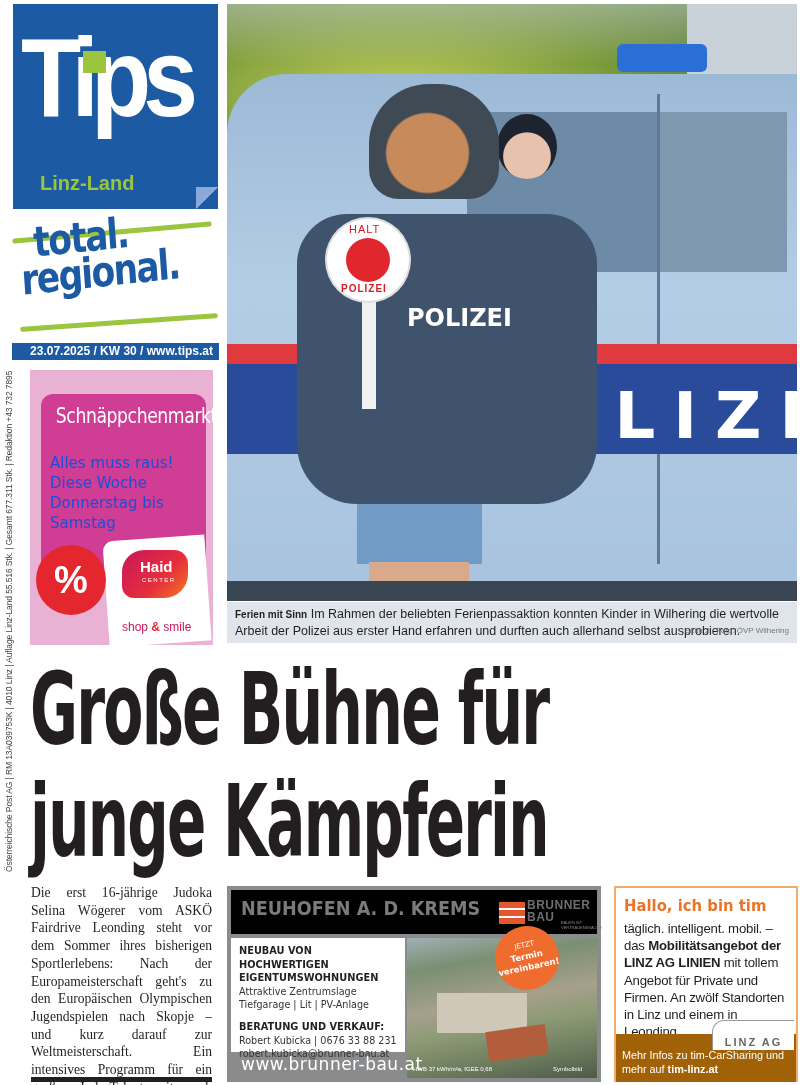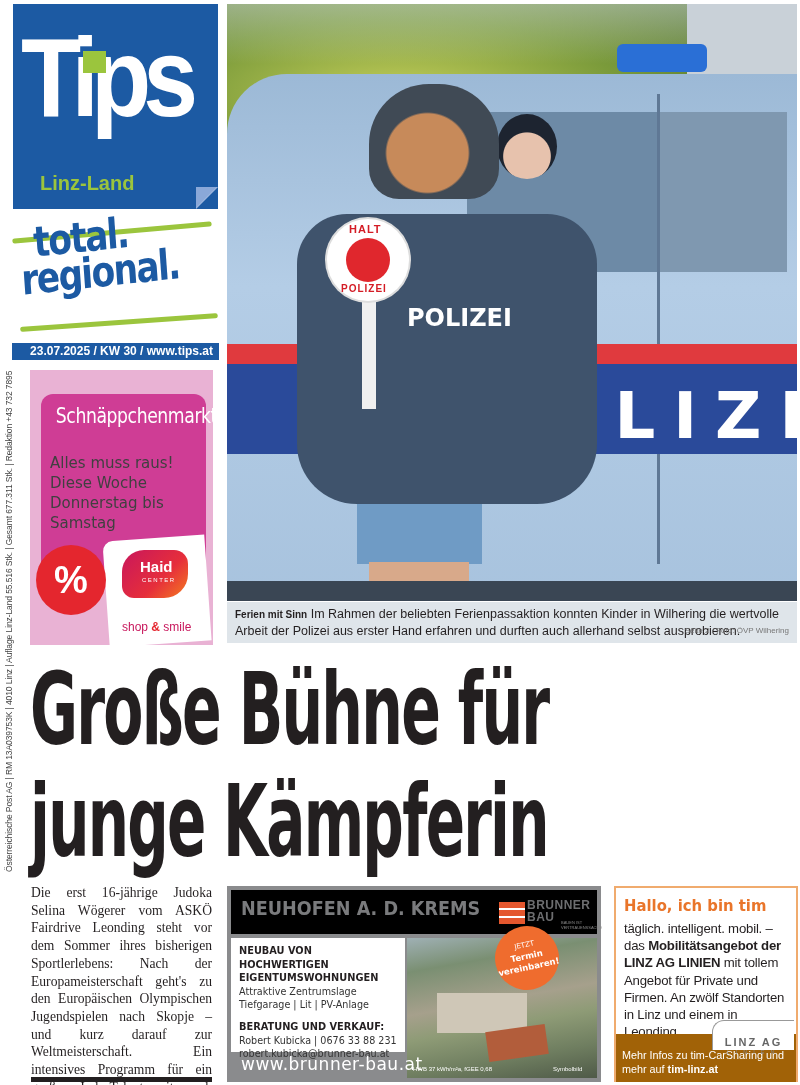--- a/index.html
+++ b/index.html
@@ -21,21 +21,21 @@
 
 #dateline{position:absolute;left:12px;top:343px;width:207px;height:17px;background:#1c5aa3;color:#fff;font-weight:bold;font-size:12px;text-align:right;padding-right:6px;line-height:17px;}
 
 
 #imprint{position:absolute;left:4px;top:872px;width:510px;height:14px;transform:rotate(-90deg);transform-origin:left top;font-size:8.5px;color:#444;white-space:nowrap;font-family:"Liberation Sans",sans-serif;letter-spacing:-0.1px;}
 
 
 #ad-haid{position:absolute;left:30px;top:370px;width:183px;height:275px;background:#e9b2d4;}
 #ad-haid .inner{position:absolute;left:11px;top:24px;width:165px;height:185px;background:#cf3d95;border-radius:12px 12px 0 0;}
 #ad-haid .head{position:absolute;left:11px;top:34px;width:165px;text-align:center;color:#fff;font-size:21px;font-family:"DejaVu Sans",sans-serif;transform:scaleX(0.82);letter-spacing:-0.5px;}
-#ad-haid .body{position:absolute;left:20px;top:83px;color:#404040;font-size:15px;line-height:20px;font-family:"DejaVu Sans",sans-serif;}
+#ad-haid .body{position:absolute;left:20px;top:83px;color:#1d4ed8;font-size:15px;line-height:20px;font-family:"DejaVu Sans",sans-serif;}
 #ad-haid .card{position:absolute;left:76px;top:168px;width:102px;height:106px;background:#fff;border-radius:10px 0 0 0;transform:rotate(-4deg);}
 #ad-haid .pct{position:absolute;left:6px;top:175px;width:70px;height:70px;background:#e4262e;border-radius:50%;color:#fff;font-weight:bold;font-size:38px;text-align:center;line-height:70px;}
 #ad-haid .logo{position:absolute;left:92px;top:180px;width:66px;height:48px;background:linear-gradient(135deg,#c8175c 0%,#e62e3b 60%,#f47c20 100%);border-radius:22px 14px 24px 12px;}
 #ad-haid .logo .n{position:absolute;left:18px;top:8px;color:#fff;font-weight:bold;font-size:15px;}
 #ad-haid .logo .c{position:absolute;left:20px;top:27px;color:#fff;font-size:6px;letter-spacing:1.5px;}
 #ad-haid .tag{position:absolute;left:92px;top:250px;color:#c8175c;font-size:12px;}
 #ad-haid .tag b{color:#e4262e;}
 
 
 #hero{position:absolute;left:227px;top:4px;width:570px;height:597px;overflow:hidden;background:#a9c9e8;}
@@ -53,21 +53,21 @@
 #hero .ground{position:absolute;left:0;bottom:0;width:100%;height:20px;background:#3a4654;}
 #hero .kid{position:absolute;left:60px;top:80px;width:330px;height:520px;}
 #hero .helmet{position:absolute;left:82px;top:0;width:130px;height:115px;background:radial-gradient(ellipse at 45% 60%,#c78a5a 0 40%,#404a55 42% 100%);border-radius:60px 60px 30px 30px;}
 #hero .vest{position:absolute;left:10px;top:130px;width:300px;height:290px;background:#3f536c;border-radius:50px 50px 60px 60px;}
 #hero .vest-txt{position:absolute;left:120px;top:220px;color:#fff;font-weight:bold;font-size:24px;font-family:"DejaVu Sans",sans-serif;}
 #hero .shorts{position:absolute;left:70px;top:420px;width:125px;height:60px;background:#6f9bc5;}
 #hero .legs{position:absolute;left:82px;top:478px;width:100px;height:60px;background:#d8a98a;}
 #hero .kid2{position:absolute;left:270px;top:110px;width:60px;height:65px;background:radial-gradient(circle at 50% 65%,#e7c2ad 0 45%,#1d2430 47%);border-radius:50%;}
 #hero .sign{position:absolute;left:100px;top:215px;width:82px;height:82px;background:#fff;border-radius:50%;box-shadow:0 0 0 2px #ddd;}
 #hero .sign .red{position:absolute;left:19px;top:19px;width:44px;height:44px;border-radius:50%;background:#e0272d;}
-#hero .sign .h{position:absolute;left:22px;top:4px;font-size:11px;font-weight:bold;color:#d41c25;letter-spacing:1px;}
+#hero .sign .h{position:absolute;left:22px;top:4px;font-size:11px;font-weight:normal;color:#d41c25;letter-spacing:1px;}
 #hero .sign .p{position:absolute;left:14px;top:64px;font-size:10px;font-weight:bold;color:#d41c25;letter-spacing:1px;}
 #hero .stick{position:absolute;left:135px;top:295px;width:14px;height:110px;background:#f0f0f0;}
 
 
 #caption{position:absolute;left:227px;top:602px;width:570px;height:41px;background:#dfe5ea;padding:4px 8px;font-family:"Liberation Sans",sans-serif;font-size:12.5px;line-height:16px;color:#231f20;}
 #caption .kicker{font-weight:bold;font-size:10px;}
 #caption .credit{position:absolute;right:8px;bottom:4px;font-size:8px;color:#777;}
 
 
 #headline{position:absolute;left:30px;top:654px;width:770px;font-family:"DejaVu Sans",sans-serif;font-weight:bold;font-size:100px;line-height:112px;letter-spacing:-3px;color:#231f20;white-space:nowrap;}

